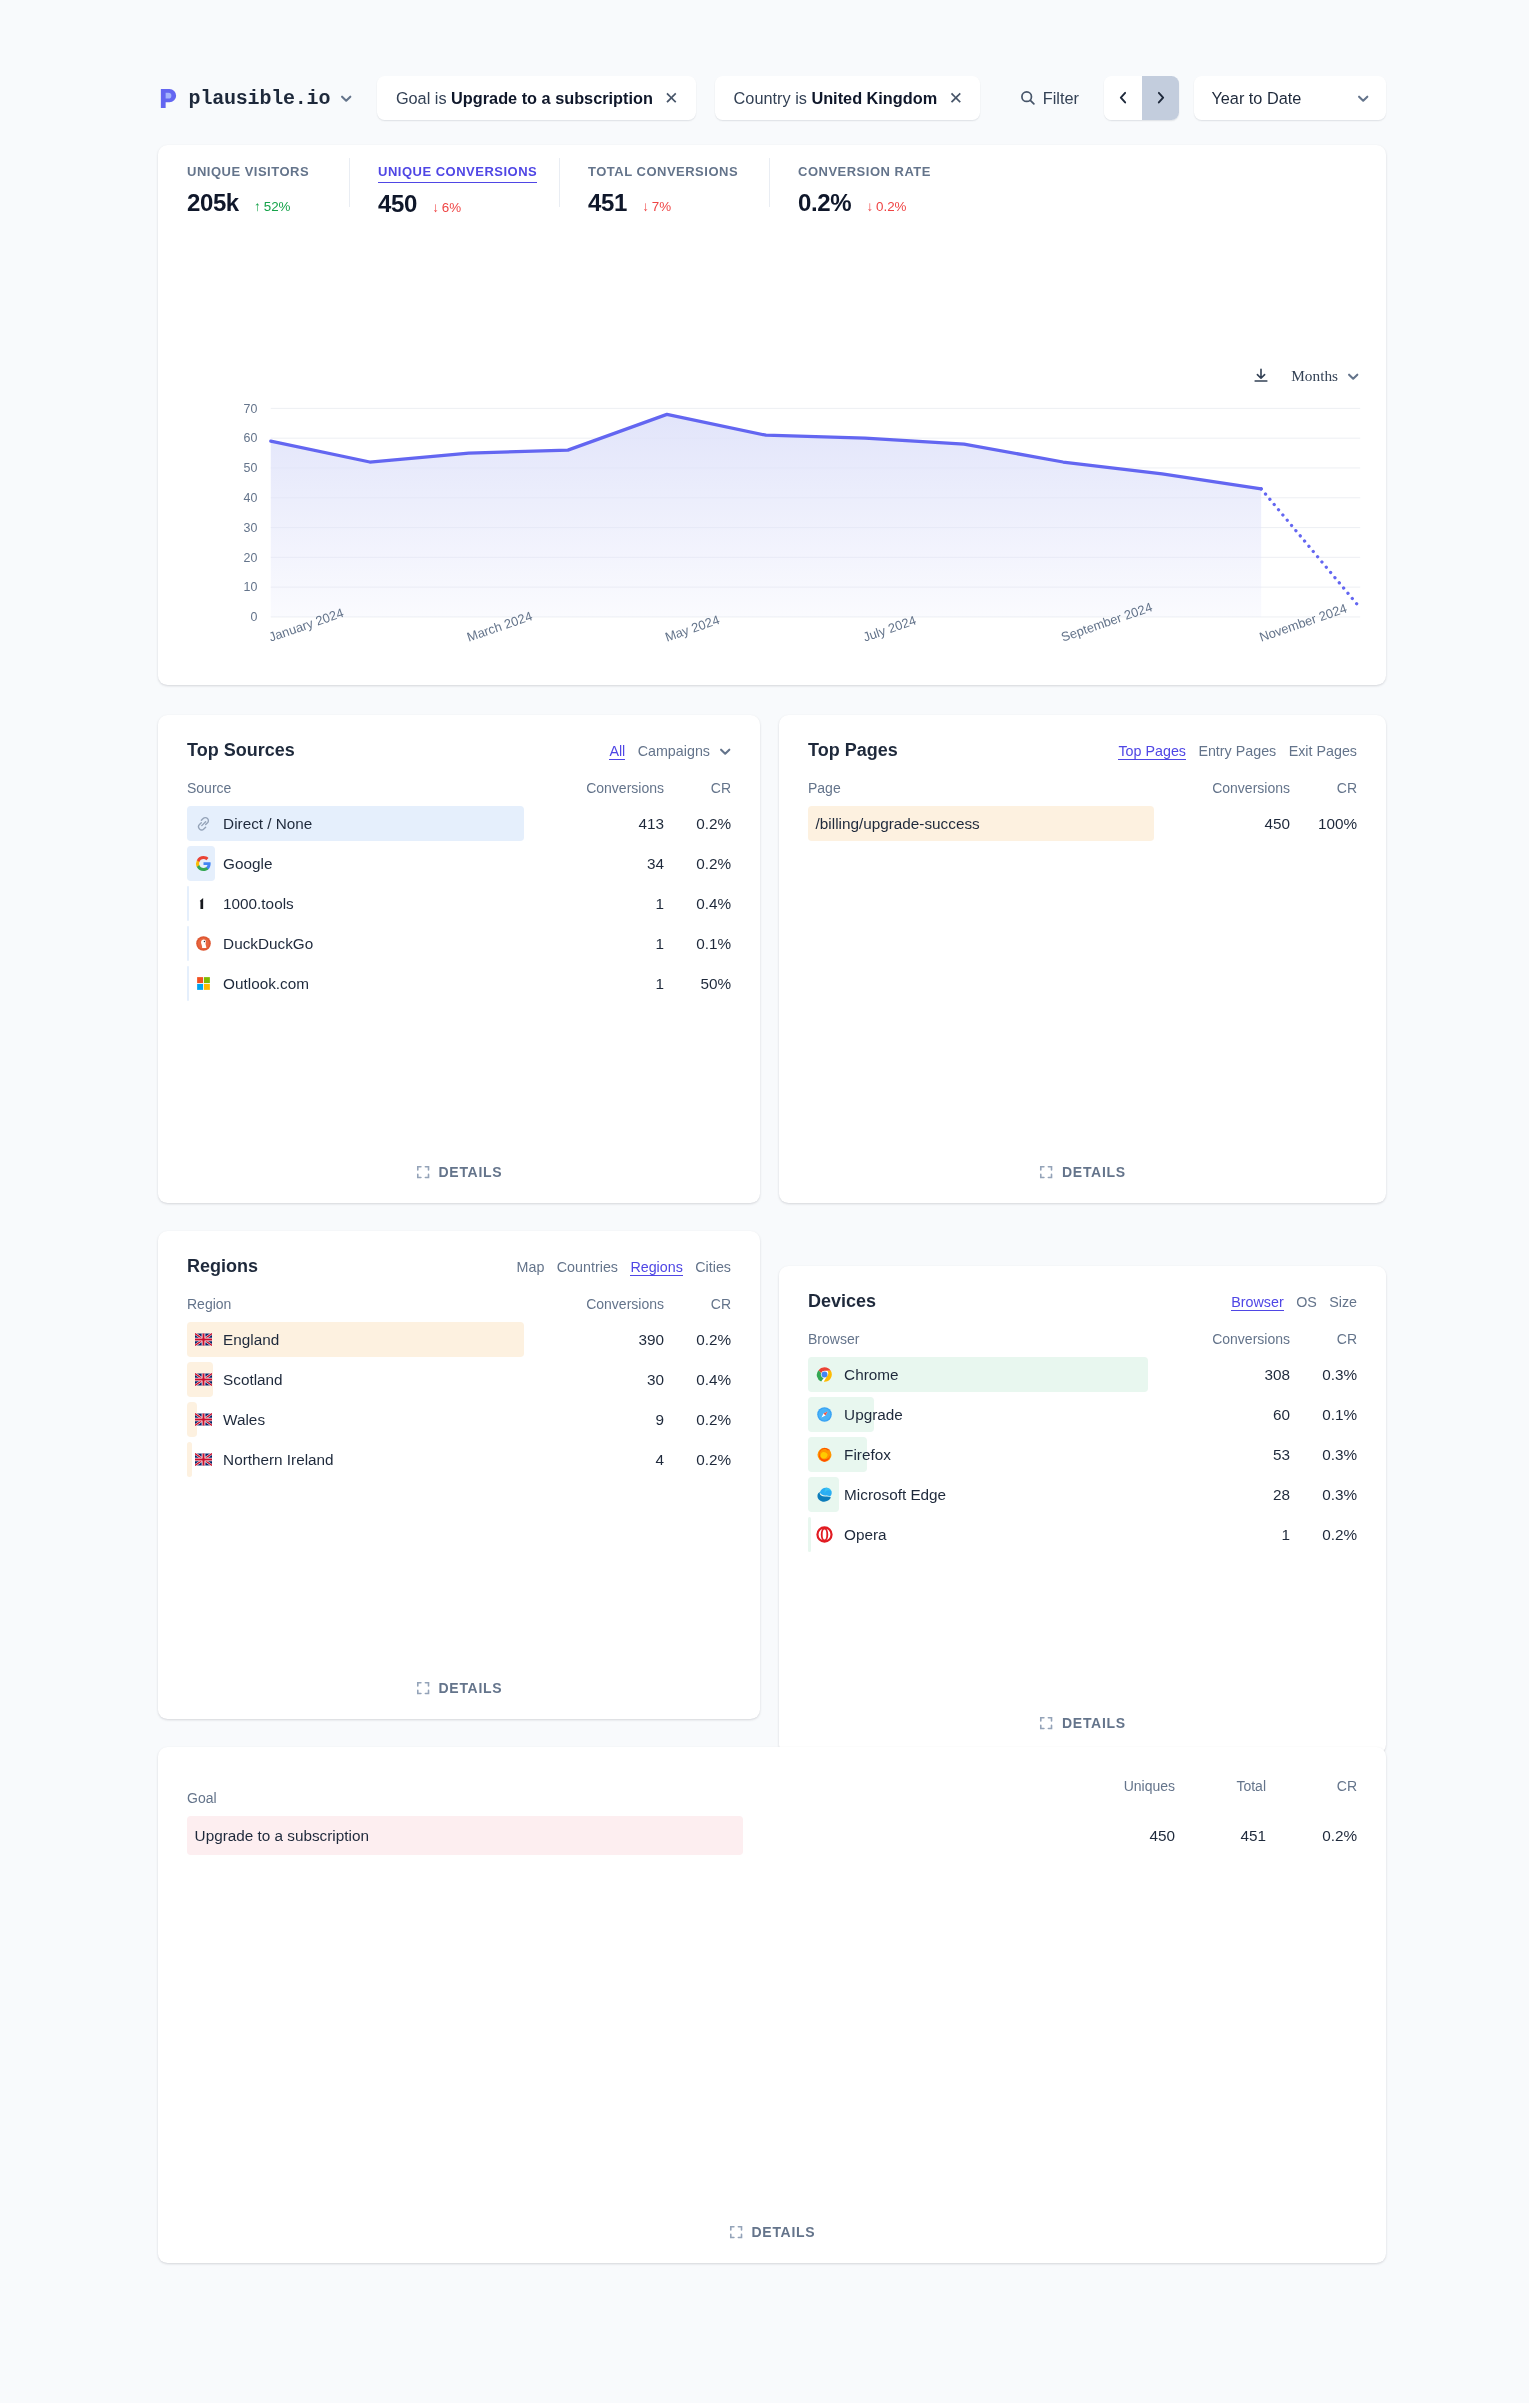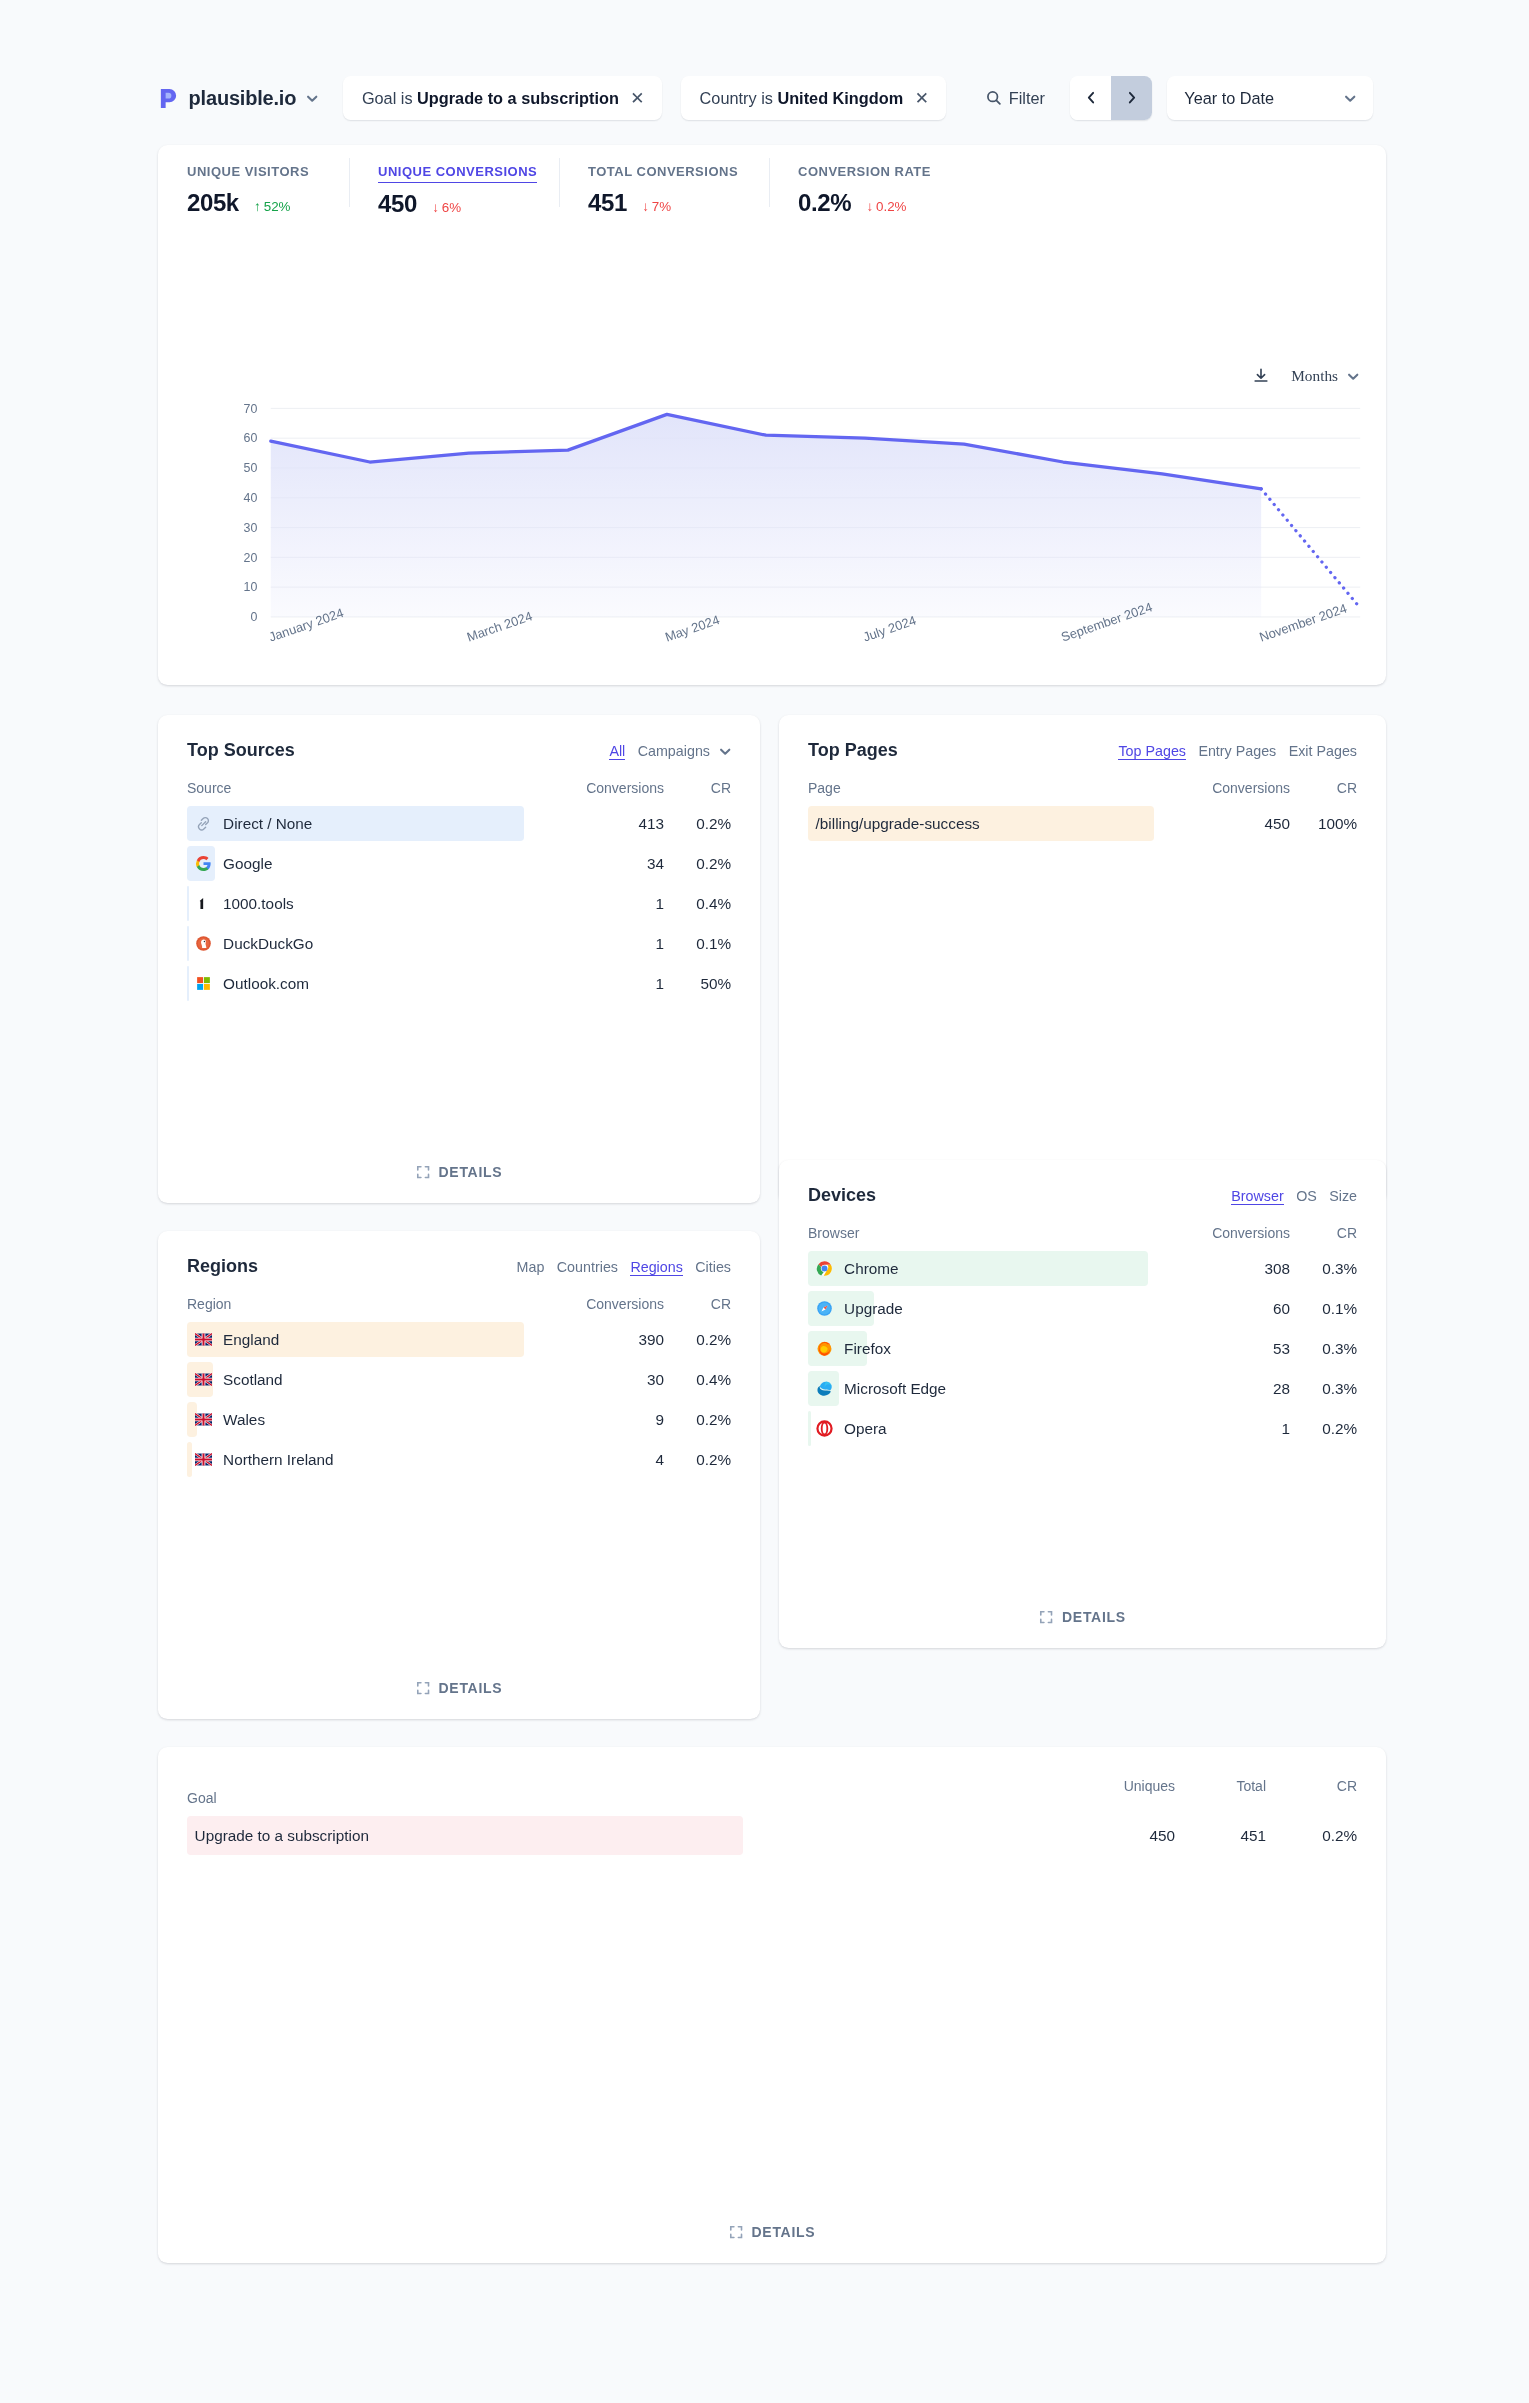--- a/index.html
+++ b/index.html
@@ -9,21 +9,21 @@
     font-family: "Liberation Sans", sans-serif;
     -webkit-font-smoothing: antialiased;
   }
   .page { width: 1529px; min-height: 2403px; padding: 0; position: relative; }
 
   
   .topbar {
     position: absolute; left: 158px; top: 73px; width: 1228px; height: 50px;
     display: flex; align-items: center; gap: 0;
   }
-  .brand { display: flex; align-items: center; gap: 9.6px; height: 50px; padding-right: 5.7px; }
+  .brand { display: flex; align-items: center; gap: 9.6px; height: 50px; padding-right: 5.7px; font-family: Liberation Mono, monospace; }
   .brand-logo { width: 21px; height: 23px; display: block; }
   .brand-name { font-size: 20px; font-weight: 700; color: #1e293b; letter-spacing: -0.2px; }
   .chev { width: 12.4px; height: 12.4px; flex: none; }
   .chev path { stroke: #64748b; stroke-width: 2; fill: none; stroke-linecap: round; stroke-linejoin: round; }
 
   .pill {
     height: 44px; background: #fff; border-radius: 7.6px;
     display: flex; align-items: center; gap: 11.5px;
     padding: 0 17px 0 19px; margin-left: 19px;
     box-shadow: 0 1px 1.9px rgba(15,23,42,.07), 0 1px 1px rgba(15,23,42,.04);
@@ -88,21 +88,21 @@
   .dl { width: 18px; height: 18px; }
   .dl path { stroke: #334155; stroke-width: 1.8; fill: none; stroke-linecap: round; stroke-linejoin: round; }
   .months { display: flex; align-items: center; gap: 8.6px; }
 
   .plot { position: absolute; left: 0; top: 250px; width: 1228px; height: 191px; }
 
   
   .rc-topsources { left: 158px;  top: 715px;  width: 602px; height: 488px; }
   .rc-toppages   { left: 779px;  top: 715px;  width: 607px; height: 488px; }
   .rc-regions    { left: 158px;  top: 1231px; width: 602px; height: 488px; }
-  .rc-devices    { left: 779px;  top: 1160px; width: 607px; height: 488px; }
+  .rc-devices    { left: 779px;  top: 1266px; width: 607px; height: 488px; }
   .rc-goals      { left: 158px;  top: 1747px; width: 1228px; height: 516px; }
 
   .rc-head { display: flex; align-items: flex-start; justify-content: space-between; padding: 25px 29px 0 29px; }
   .rc-title { font-size: 18px; font-weight: 700; color: #1e293b; }
   .rc-tabs { display: flex; align-items: center; gap: 12.4px; font-size: 14.3px; color: #64748b; padding-top: 2.9px; }
   .rc-tab.active { color: #4f46e5; font-weight: 500; border-bottom: 1.4px solid #4f46e5; }
   .rc-tabs .chev { margin-left: -3.8px; }
 
   .rc-colhead {
     display: flex; align-items: center; padding: 0 29px; margin-top: 19px;

